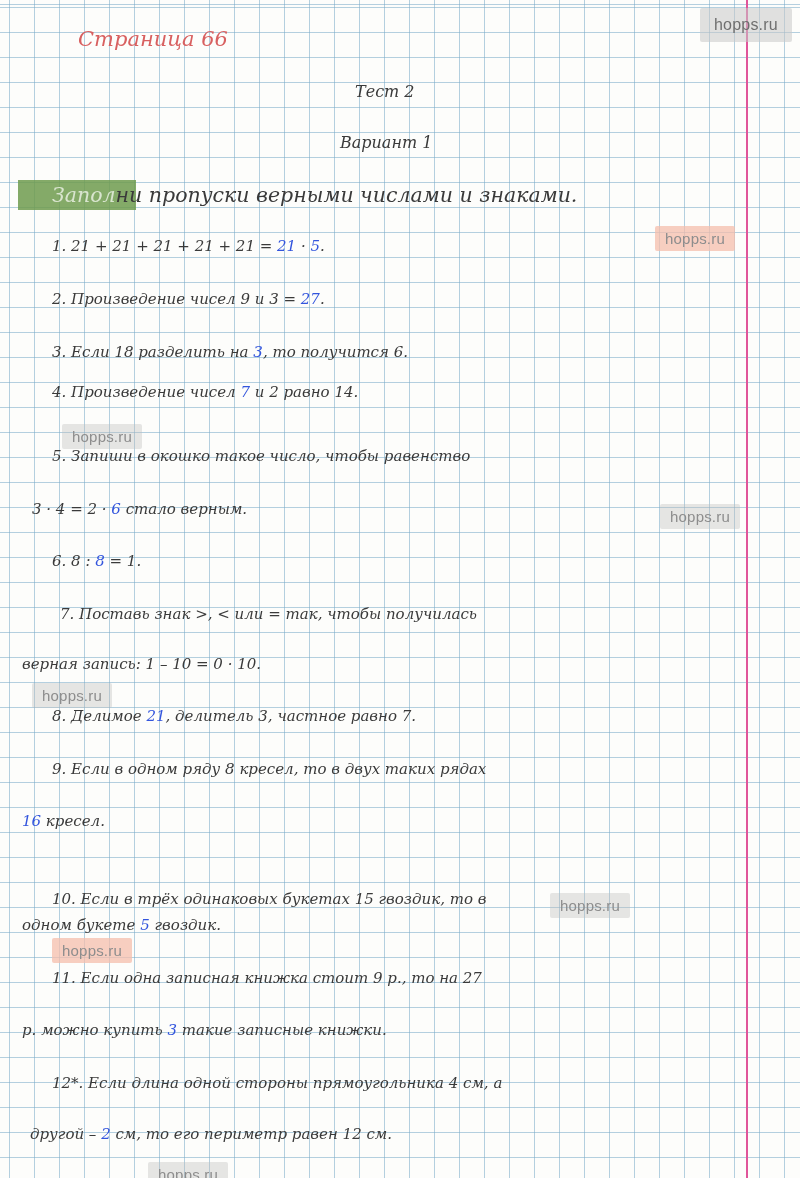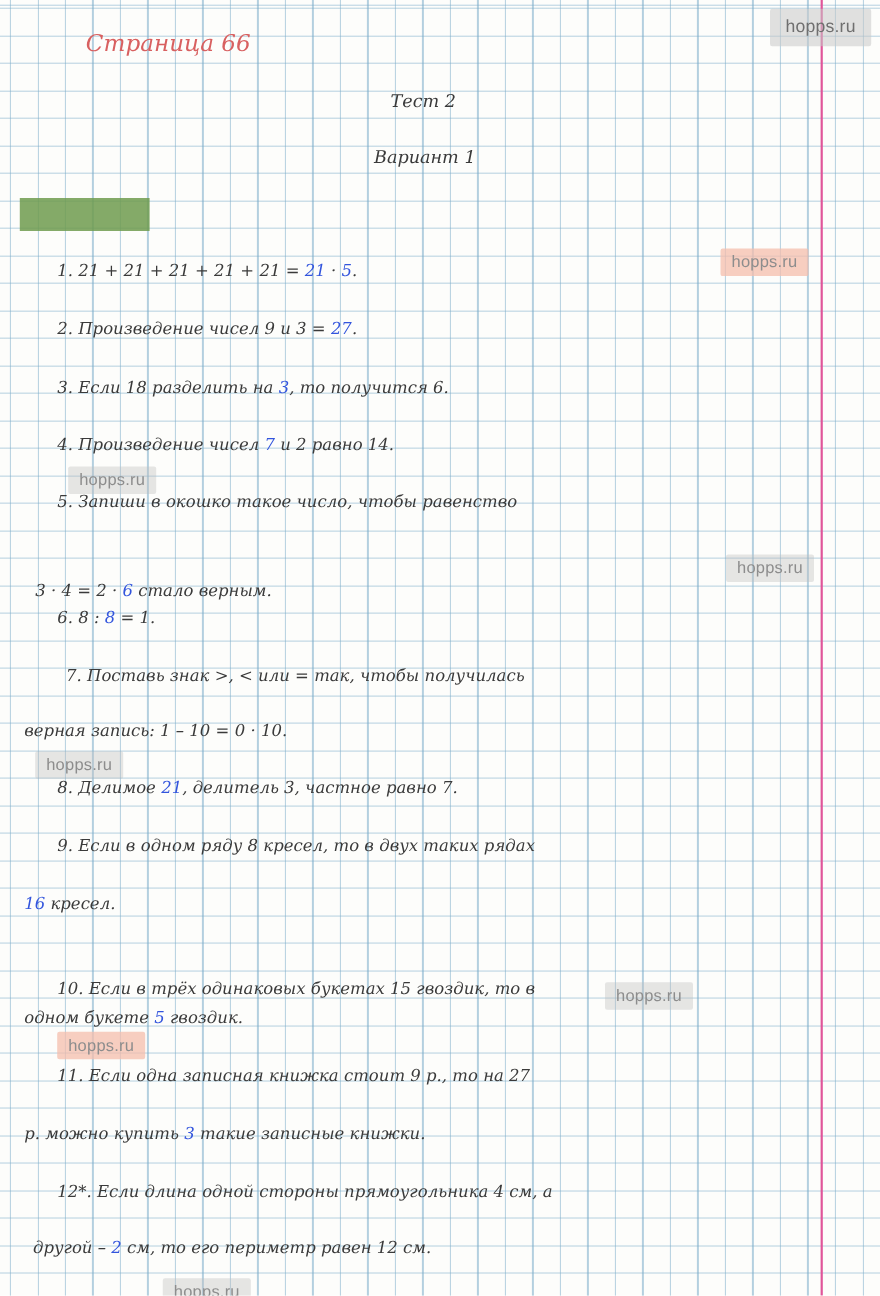--- a/index.html
+++ b/index.html
@@ -111,28 +111,29 @@
 <div id="page">
 
   <div class="margin-line"></div>
 
   <div class="pagenum">Страница 66</div>
 
   <div class="center-title" style="left:355px; top:82px;">Тест 2</div>
   <div class="center-title" style="left:340px; top:133px;">Вариант 1</div>
 
   <div class="highlight-green"></div>
+  <div class="task-head"><span class="masked">Запол</span><span>ни пропуски верными числами и знаками.</span></div>
 
   <div id="tasks-root">
       <div class="line hand" style="left: 52px; top: 237px;"><span>1. 21 + 21 + 21 + 21 + 21 = </span><span class="ans">21</span><span> · </span><span class="ans">5</span><span>.</span></div>
       <div class="line hand" style="left: 52px; top: 290px;"><span>2. Произведение чисел 9 и 3 = </span><span class="ans">27</span><span>.</span></div>
       <div class="line hand" style="left: 52px; top: 343px;"><span>3. Если 18 разделить на </span><span class="ans">3</span><span>, то получится 6.</span></div>
-      <div class="line hand" style="left: 52px; top: 395px;"><span>4. Произведение чисел </span><span class="ans">7</span><span> и 2 равно 14.</span></div>
+      <div class="line hand" style="left: 52px; top: 383px;"><span>4. Произведение чисел </span><span class="ans">7</span><span> и 2 равно 14.</span></div>
       <div class="line hand" style="left: 52px; top: 447px;"><span>5. Запиши в окошко такое число, чтобы равенство</span></div>
-      <div class="line hand" style="left: 32px; top: 528px;"><span>3 · 4 = 2 · </span><span class="ans">6</span><span> стало верным.</span></div>
+      <div class="line hand" style="left: 32px; top: 500px;"><span>3 · 4 = 2 · </span><span class="ans">6</span><span> стало верным.</span></div>
       <div class="line hand" style="left: 52px; top: 552px;"><span>6. 8 : </span><span class="ans">8</span><span> = 1.</span></div>
       <div class="line hand" style="left: 60px; top: 605px;"><span>7. Поставь знак &gt;, &lt; или = так, чтобы получилась</span></div>
       <div class="line hand" style="left: 22px; top: 655px;"><span>верная запись: 1 – 10 = 0 · 10.</span></div>
       <div class="line hand" style="left: 52px; top: 707px;"><span>8. Делимое </span><span class="ans">21</span><span>, делитель 3, частное равно 7.</span></div>
       <div class="line hand" style="left: 52px; top: 760px;"><span>9. Если в одном ряду 8 кресел, то в двух таких рядах</span></div>
       <div class="line hand" style="left: 22px; top: 812px;"><span class="ans">16</span><span> кресел.</span></div>
       <div class="line hand" style="left: 52px; top: 890px;"><span>10. Если в трёх одинаковых букетах 15 гвоздик, то в</span></div>
       <div class="line hand" style="left: 22px; top: 916px;"><span>одном букете </span><span class="ans">5</span><span> гвоздик.</span></div>
       <div class="line hand" style="left: 52px; top: 969px;"><span>11. Если одна записная книжка стоит 9 р., то на 27</span></div>
       <div class="line hand" style="left: 22px; top: 1021px;"><span>р. можно купить </span><span class="ans">3</span><span> такие записные книжки.</span></div>

